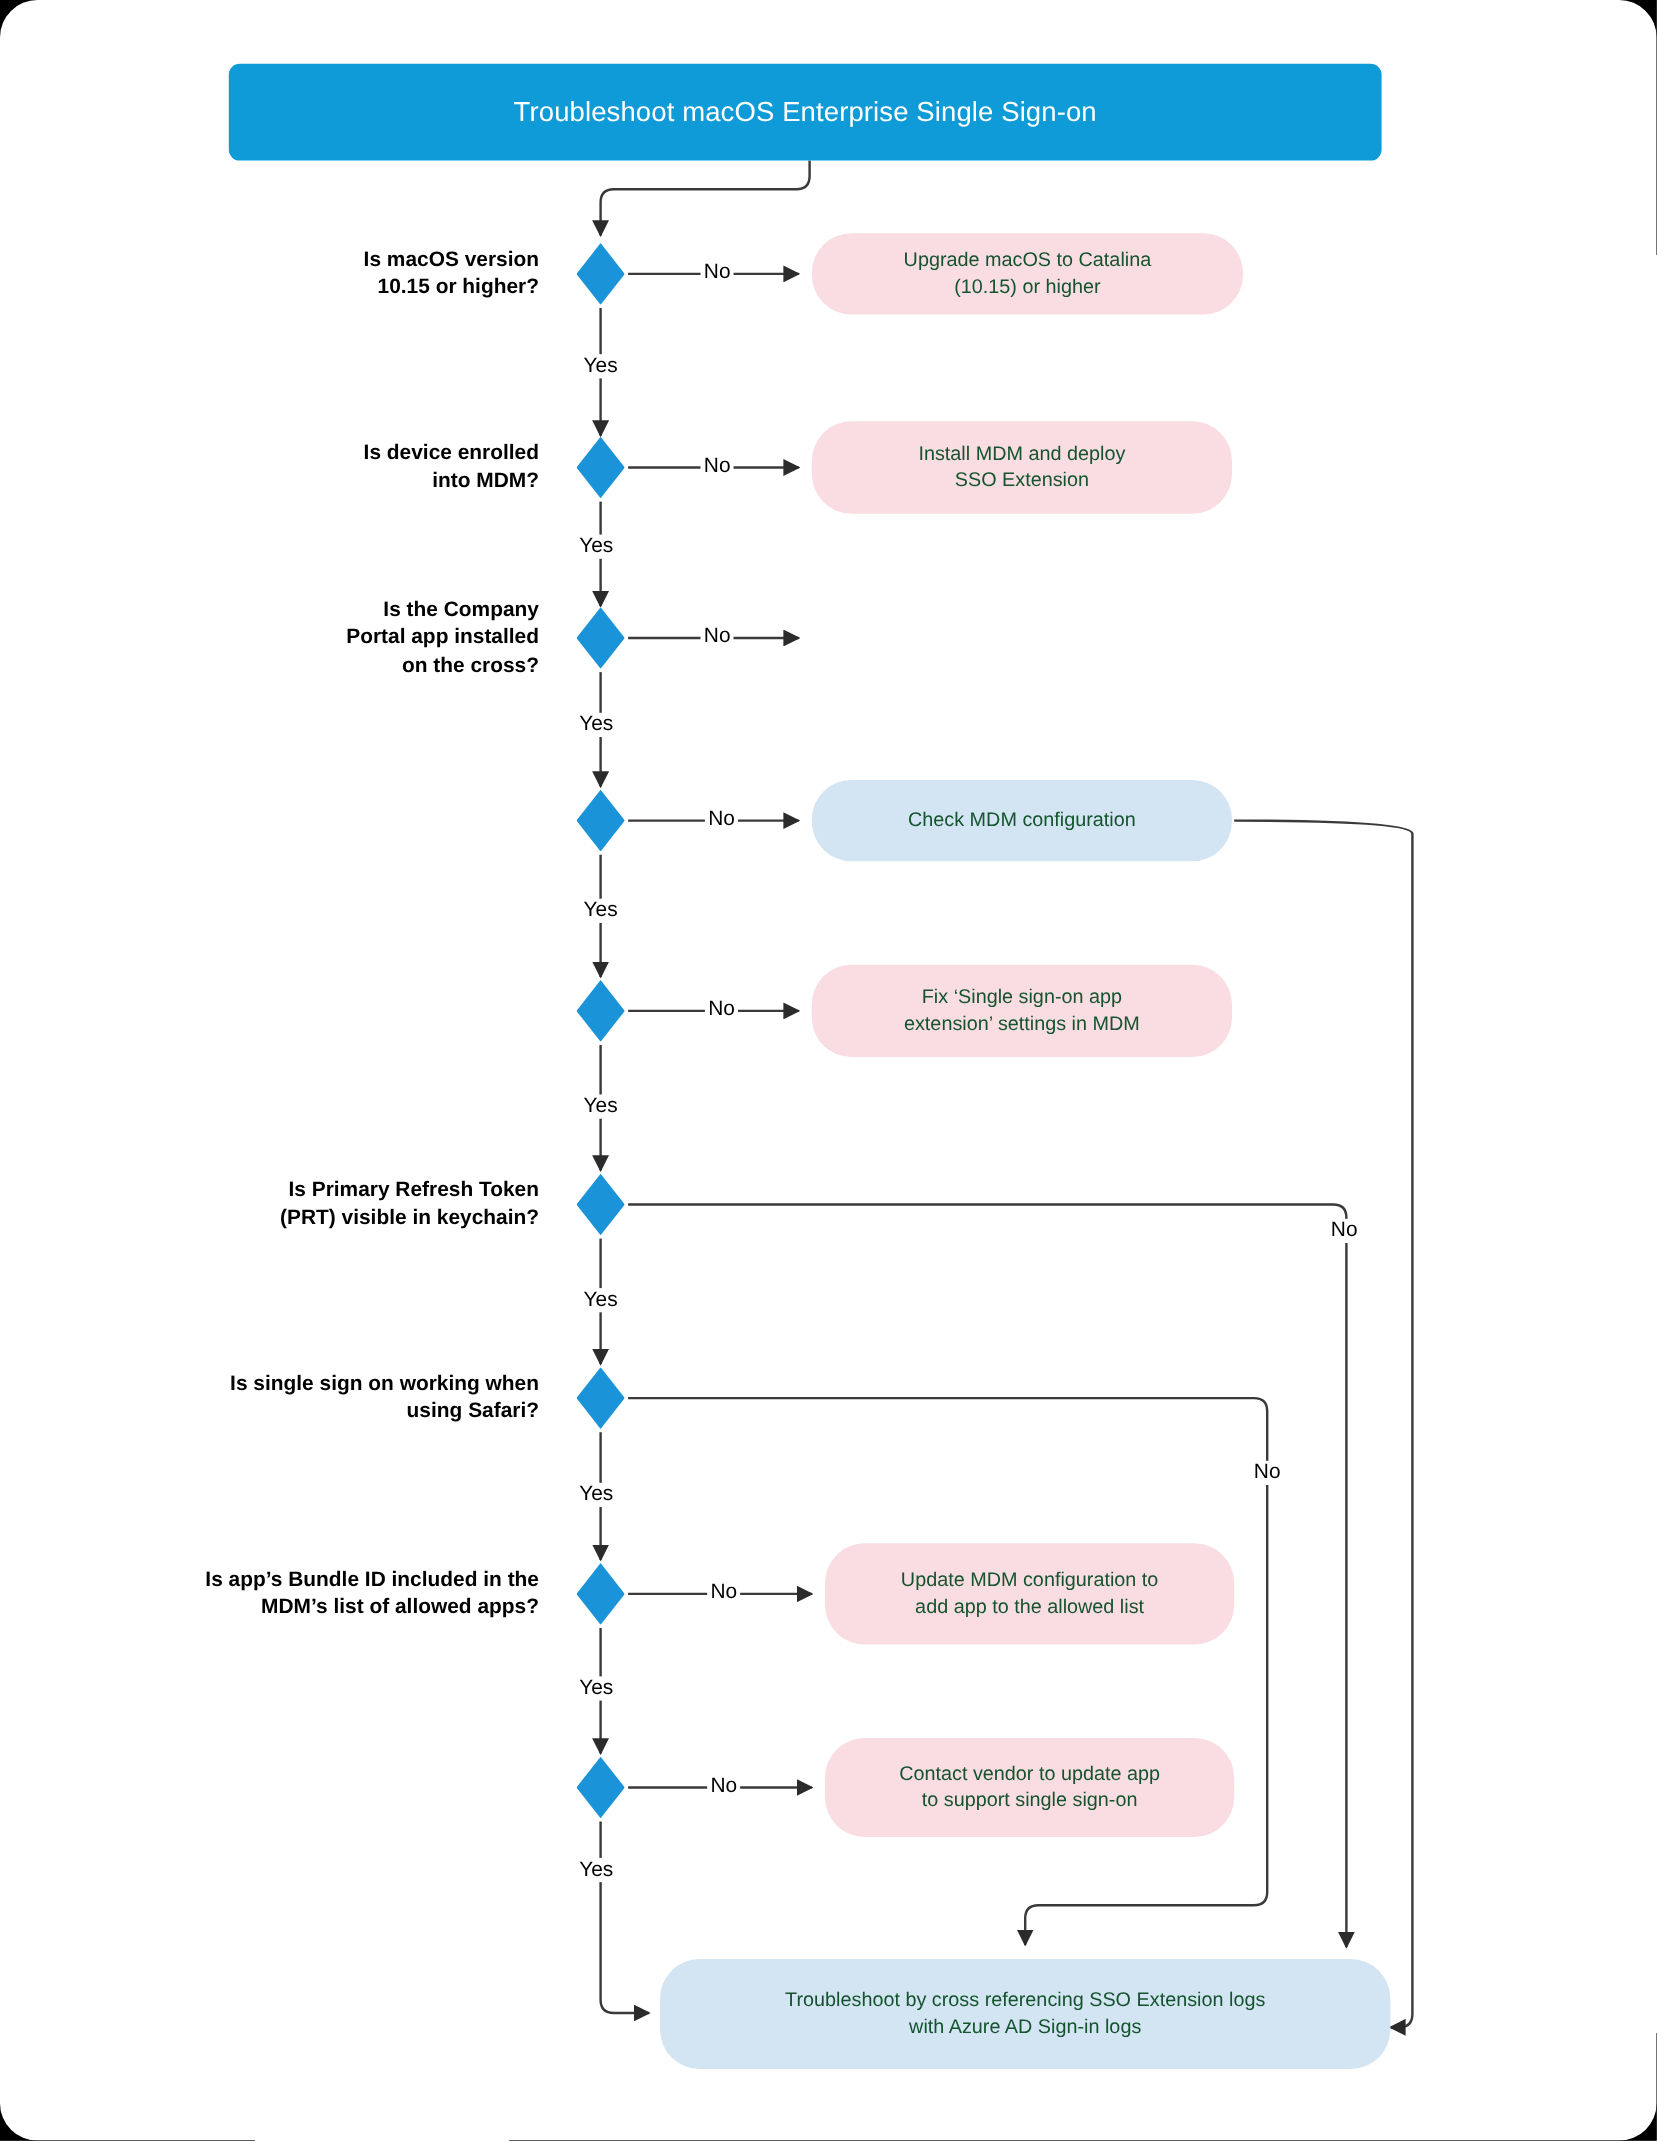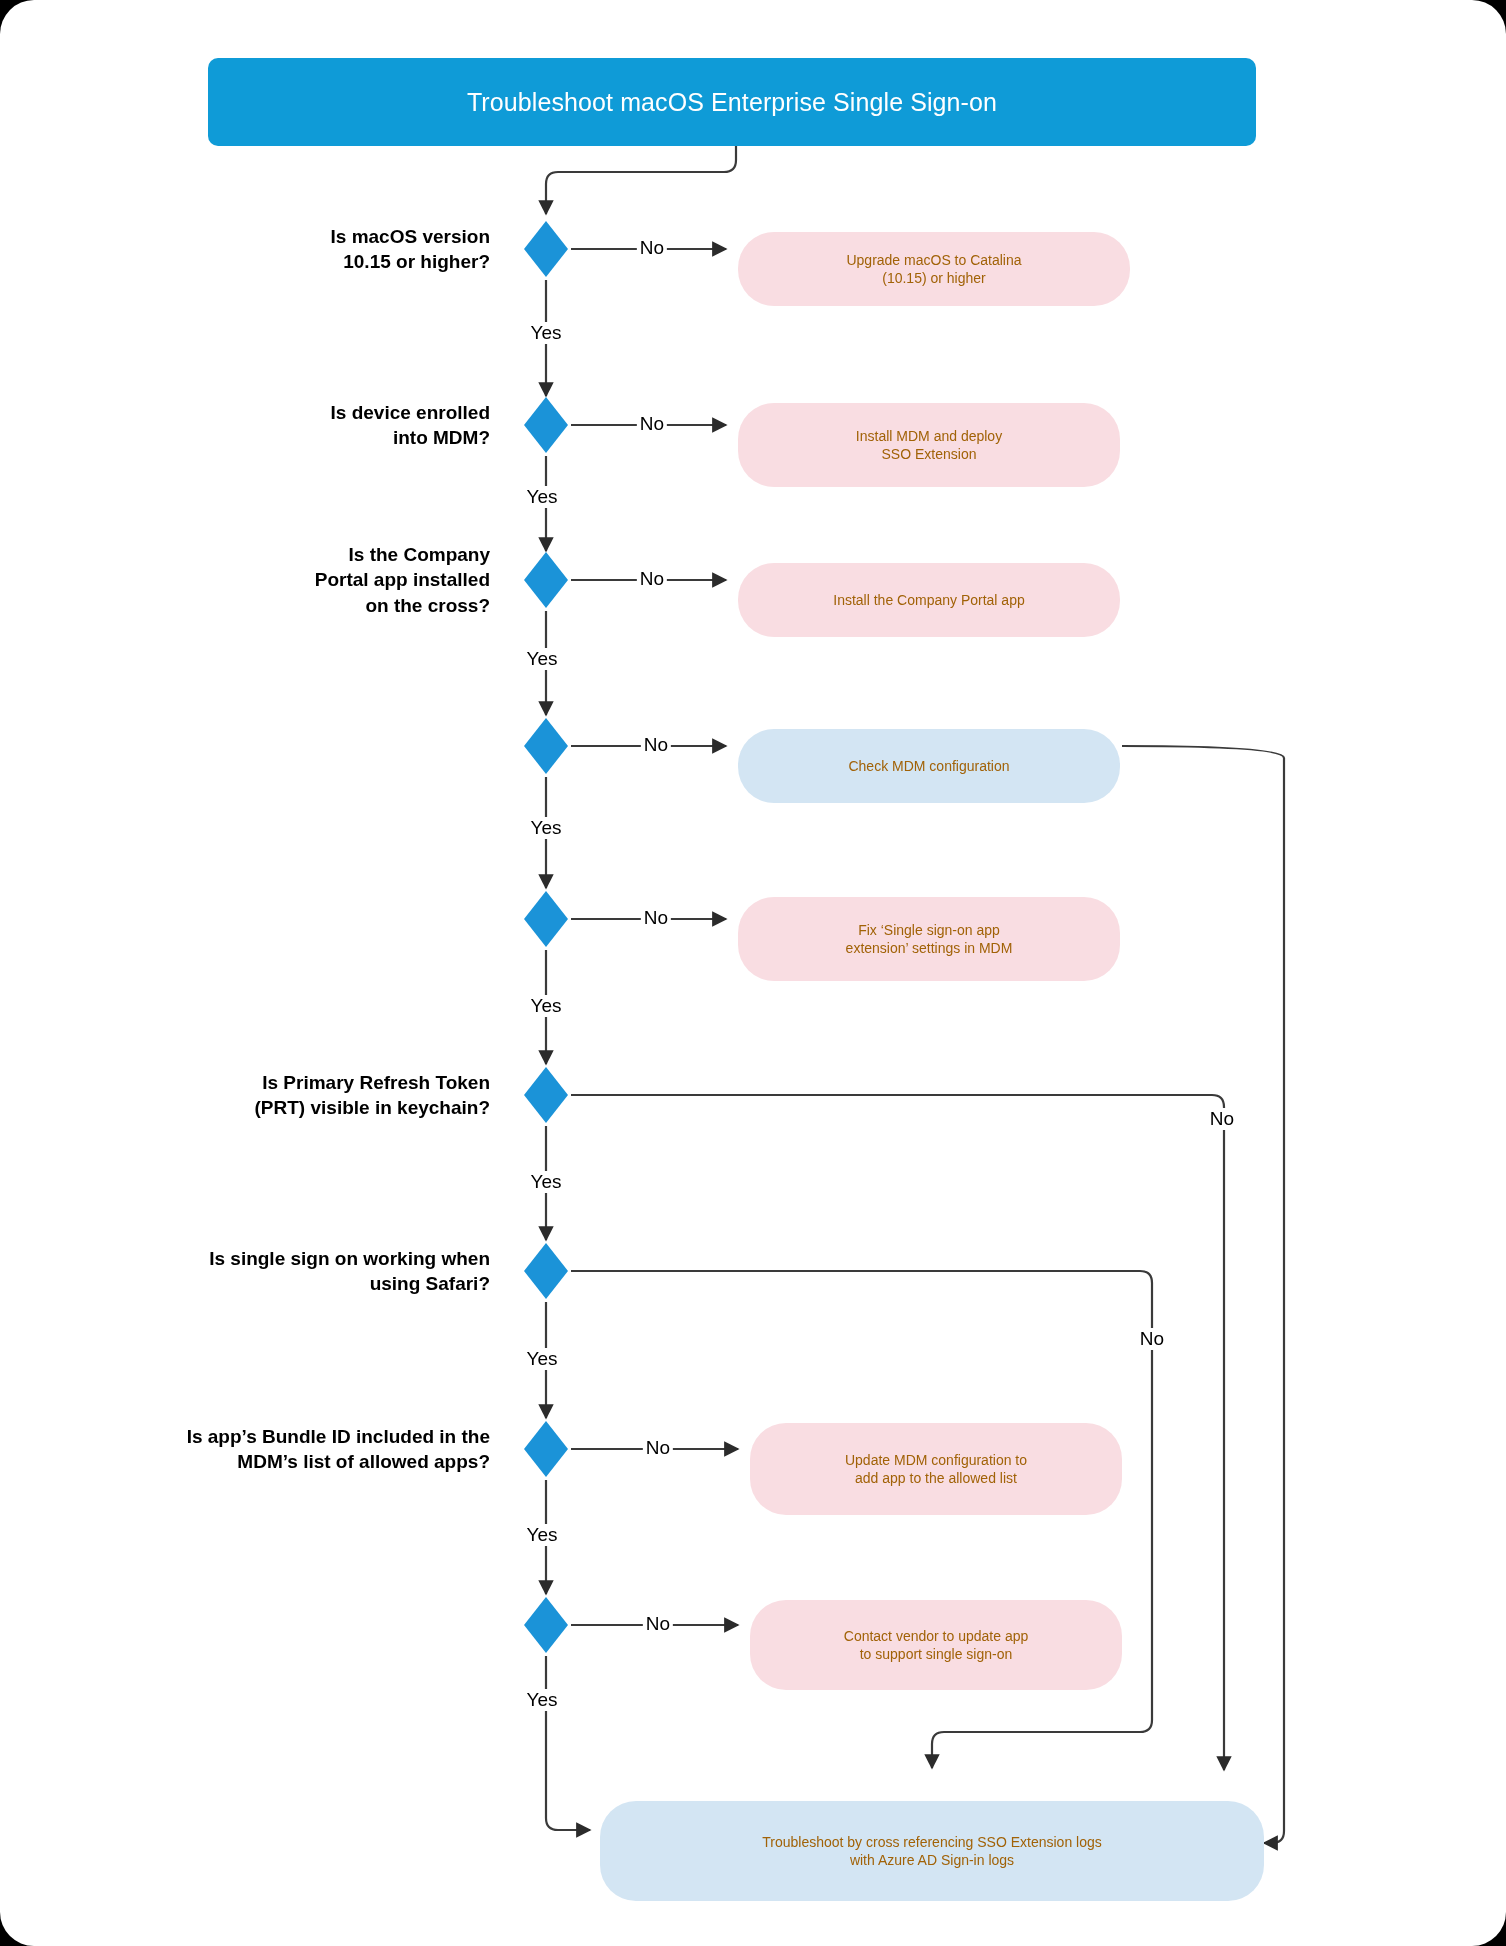--- a/index.html
+++ b/index.html
@@ -68,27 +68,26 @@
   }
 
   
   .action-box {
     position: absolute;
     display: flex;
     align-items: center;
     justify-content: center;
     text-align: center;
     border-radius: 36px;
-    font-size: 14px;
+    font-size: 18px;
     line-height: 1.32;
-    color: #a16207;
+    color: #14532d;
     box-sizing: border-box;
     padding: 6px 16px;
     transform: translateY(-50%);
-    margin-top: 20px;
   }
   .action-box.pink { background: #f9dde2; }
   .action-box.blue { background: #d3e5f3; }
 
   
   .edge-label {
     position: absolute;
     font-size: 19px;
     color: #000000;
     background: #ffffff;
@@ -206,25 +205,20 @@
     </div>
   </div>
 
   <div class="action-box pink" style="left:738px; top:425px; width:382px; height:84px;">
     <div>
       <div>Install MDM and deploy</div>
       <div>SSO Extension</div>
     </div>
   </div>
 
-  <div class="action-box pink" style="left:738px; top:580px; width:382px; height:74px;">
-    <div>
-      <div>Install the Company Portal app</div>
-    </div>
-  </div>
 
   <div class="action-box blue" style="left:738px; top:746px; width:382px; height:74px;">
     <div>
       <div>Check MDM configuration</div>
     </div>
   </div>
 
   <div class="action-box pink" style="left:738px; top:919px; width:382px; height:84px;">
     <div>
       <div>Fix ‘Single sign-on app</div>

